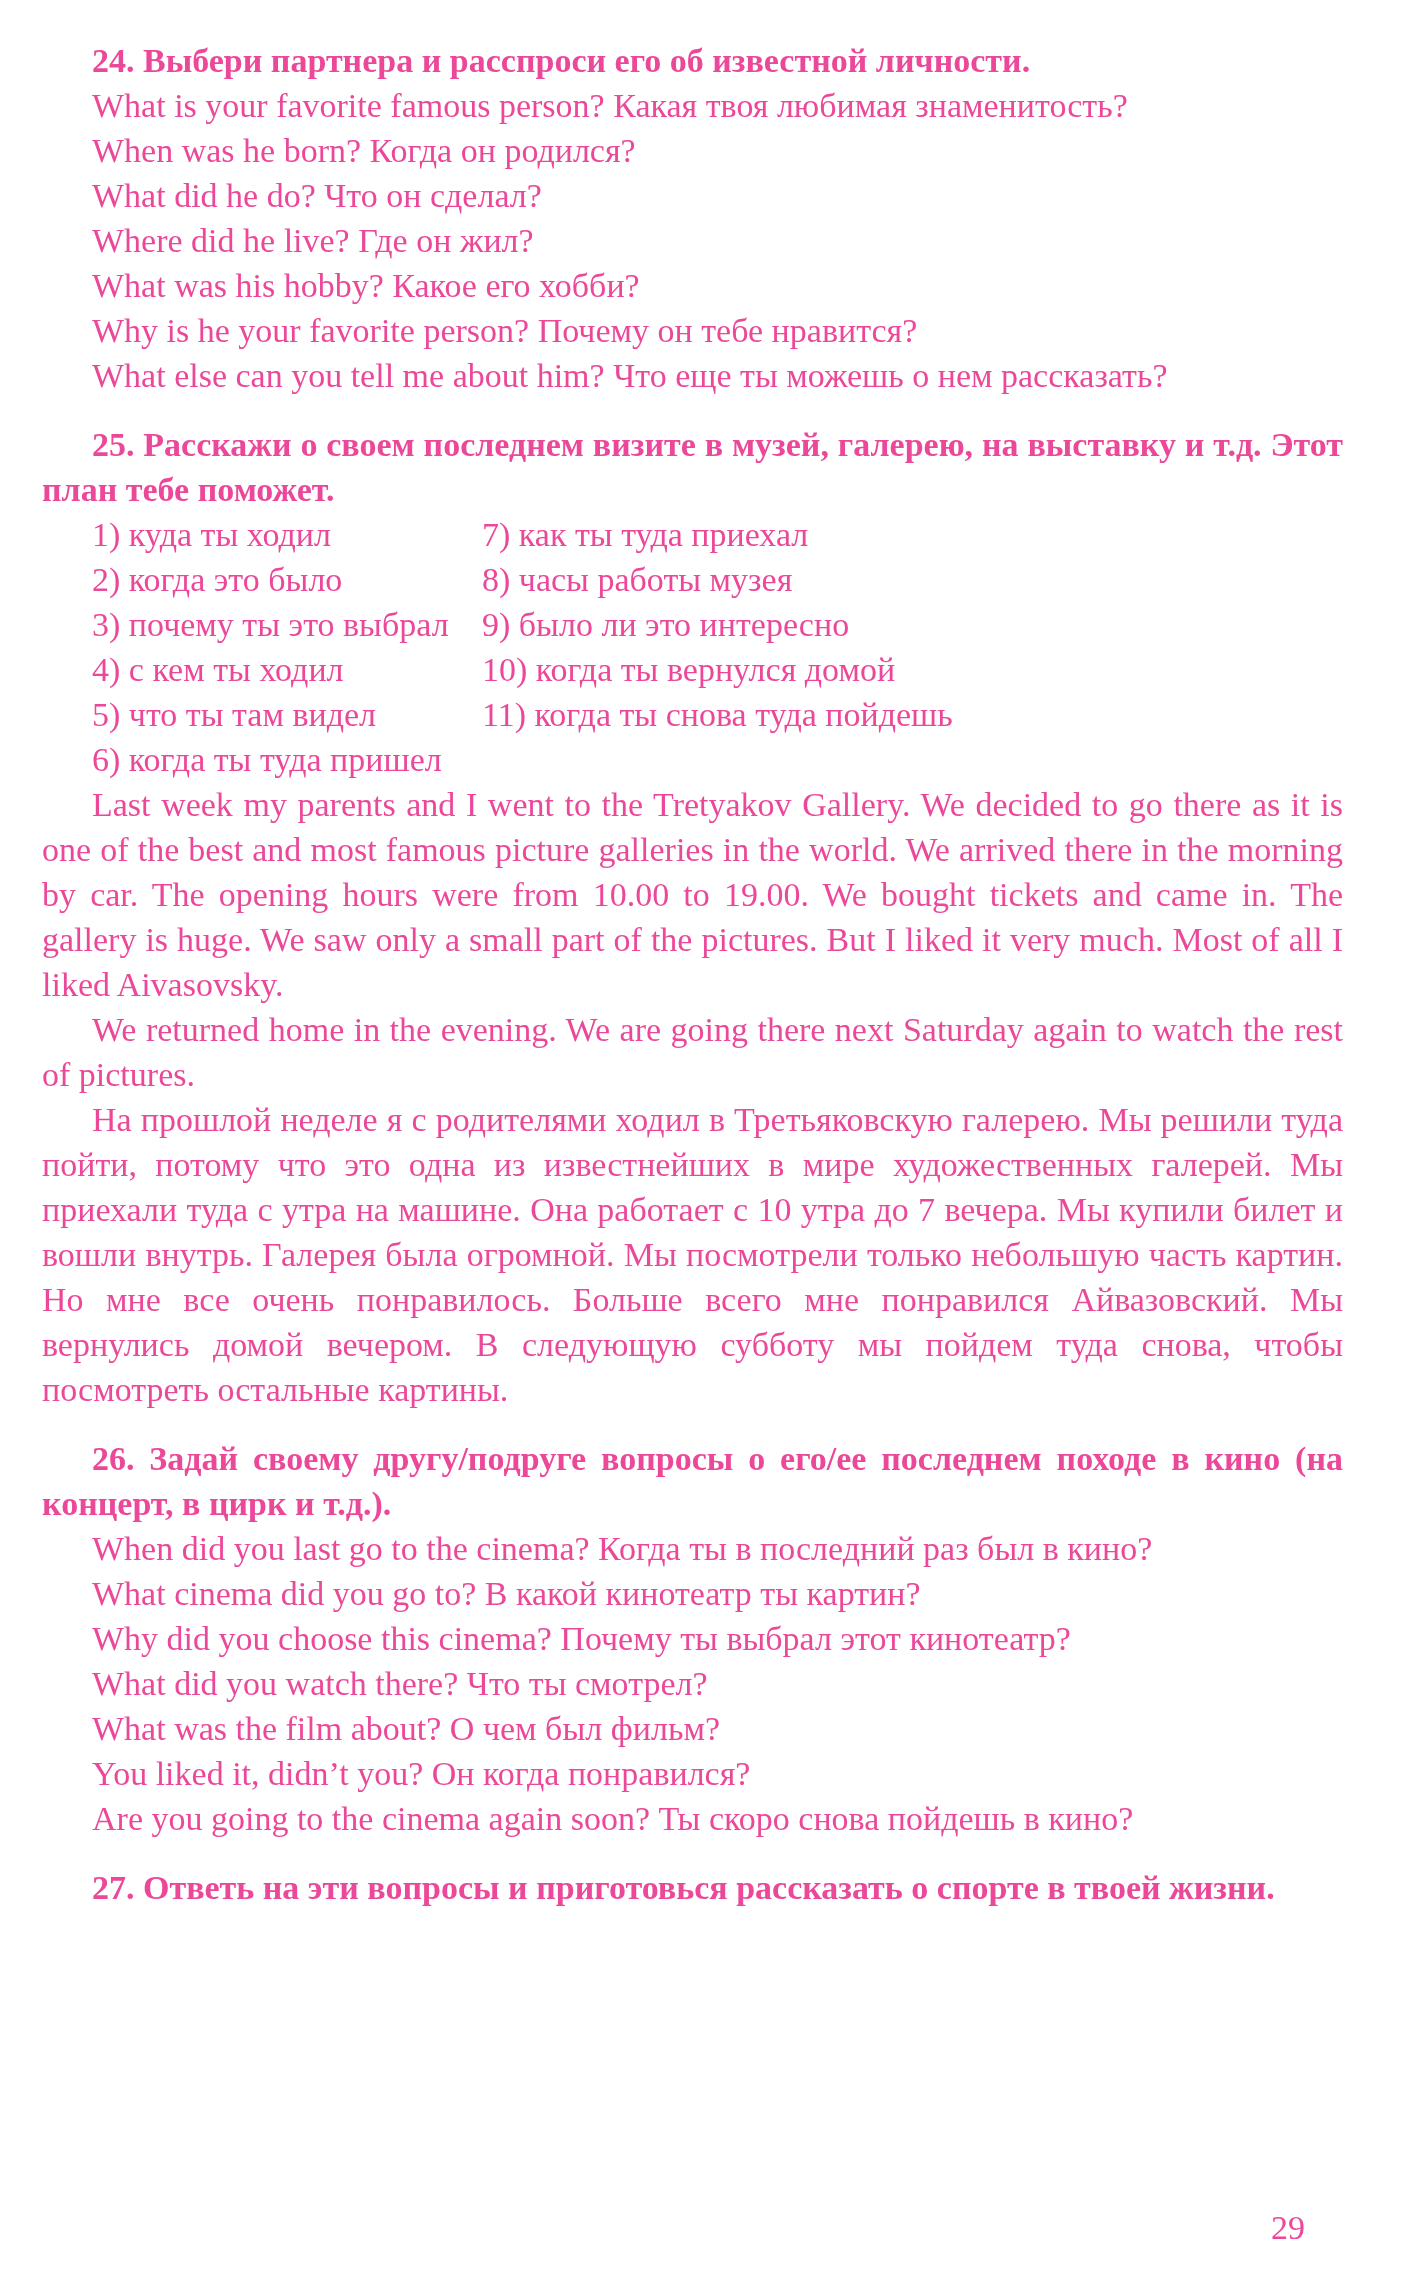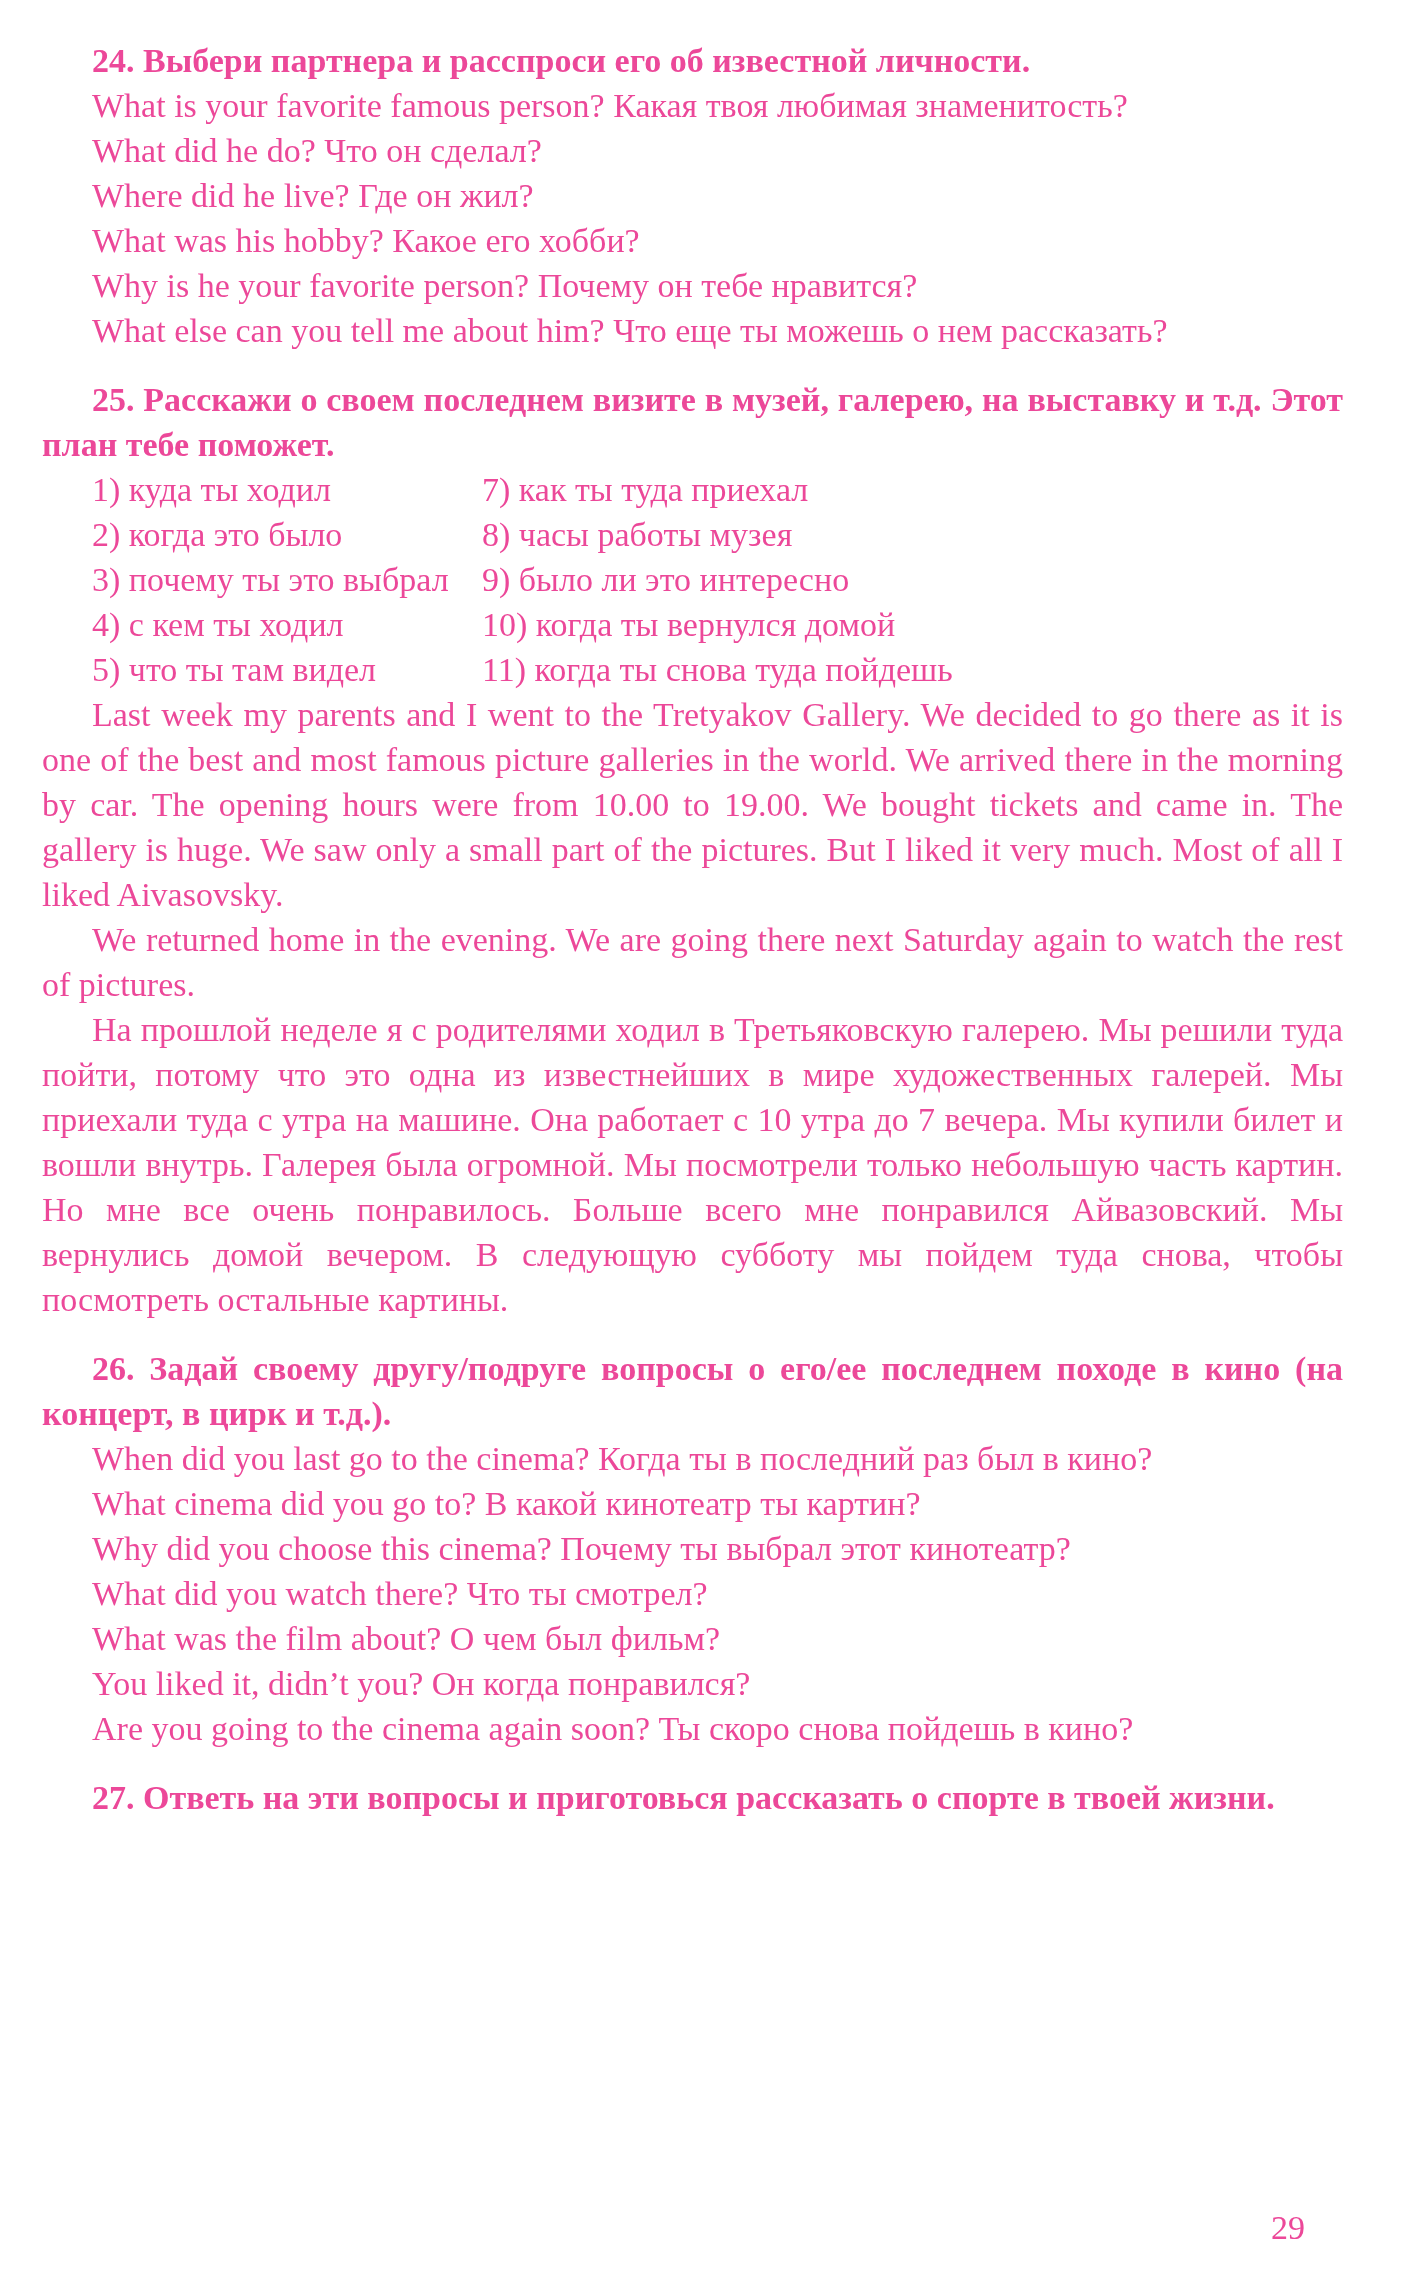--- a/index.html
+++ b/index.html
@@ -61,36 +61,38 @@
   }
 </style>
 </head>
 <body>
 
 <div class="page">
 
   <section>
     <p class="heading">24. Выбери партнера и расспроси его об известной личности.</p>
     <p class="para">What is your favorite famous person? Какая твоя любимая знаменитость?</p>
+    <p class="para">When was he born? Когда он родился?</p>
     <p class="para">What did he do? Что он сделал?</p>
     <p class="para">Where did he live? Где он жил?</p>
     <p class="para">What was his hobby? Какое его хобби?</p>
     <p class="para">Why is he your favorite person? Почему он тебе нравится?</p>
     <p class="para">What else can you tell me about him? Что еще ты можешь о нем рассказать?</p>
   </section>
 
   <section class="gap">
     <p class="heading">25. Расскажи о своем последнем визите в музей, галерею, на выставку и т.д. Этот план тебе поможет.</p>
     <div class="plan">
       <div class="plan-col-left">
         <p class="plan-item">1) куда ты ходил</p>
         <p class="plan-item">2) когда это было</p>
         <p class="plan-item">3) почему ты это выбрал</p>
         <p class="plan-item">4) с кем ты ходил</p>
         <p class="plan-item">5) что ты там видел</p>
+        <p class="plan-item">6) когда ты туда пришел</p>
       </div>
       <div class="plan-col-right">
         <p class="plan-item">7) как ты туда приехал</p>
         <p class="plan-item">8) часы работы музея</p>
         <p class="plan-item">9) было ли это интересно</p>
         <p class="plan-item">10) когда ты вернулся домой</p>
         <p class="plan-item">11) когда ты снова туда пойдешь</p>
       </div>
     </div>
     <p class="para">Last week my parents and I went to the Tretyakov Gallery. We decided to go there as it is one of the best and most famous picture galleries in the world. We arrived there in the morning by car. The opening hours were from 10.00 to 19.00. We bought tickets and came in. The gallery is huge. We saw only a small part of the pictures. But I liked it very much. Most of all I liked Aivasovsky.</p>

